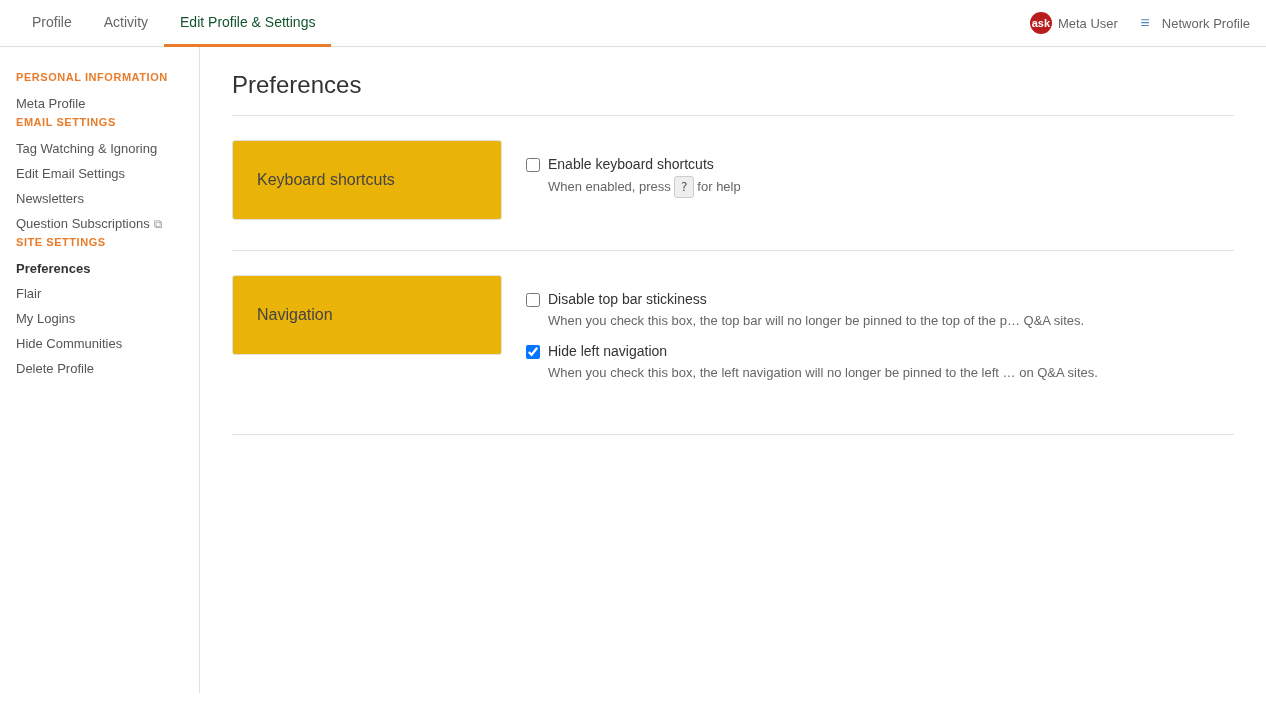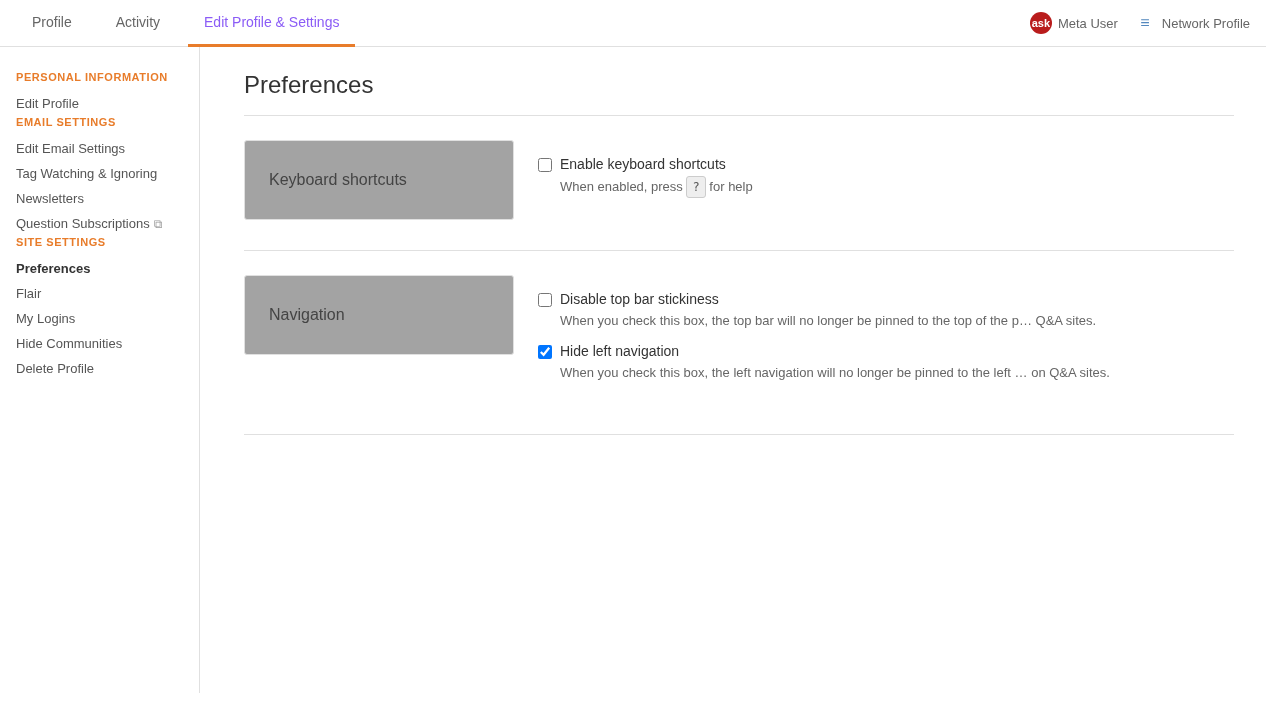--- a/index.html
+++ b/index.html
@@ -1,36 +1,36 @@
 <!DOCTYPE html>
 <html><head>
   <meta charset="utf-8">
   <style>
-    * { box-sizing: border-box; margin: 0; padding: 0; gap: 12px; }
+    * { box-sizing: border-box; margin: 0; padding: 0; }
     body { font-family: Arial, sans-serif; font-size: 13px; color: #333; background: #fff; }
 
     
     .top-tabs {
       display: flex;
       align-items: stretch;
       border-bottom: 1px solid #e0e0e0;
       padding: 0 16px;
       position: relative;
     }
     .top-tabs .tab {
       padding: 14px 16px;
       cursor: pointer;
       color: #666;
       text-decoration: none;
       font-size: 14px;
       border-bottom: 3px solid transparent;
       margin-bottom: -1px;
     }
     .top-tabs .tab.active {
-      color: #8b5cf6;
+      color: #14532d;
       border-bottom: 3px solid #e87c2a;
       font-weight: normal;
     }
     .top-tabs .right-links {
       margin-left: auto;
       display: flex;
       align-items: center;
       gap: 16px;
     }
     .top-tabs .right-links a {
@@ -108,21 +108,21 @@
     }
 
     
     .pref-row {
       display: flex;
       align-items: flex-start;
       gap: 0;
       margin-bottom: 24px;
     }
     .pref-label-box {
-      background: #a3a3a3;
+      background: #eab308;
       border: 1px solid #e0e0e0;
       border-radius: 3px;
       width: 270px;
       min-width: 270px;
       padding: 4px 24px;
       font-size: 16px;
       color: #444;
       min-height: 80px;
       display: flex;
       align-items: center;
@@ -186,25 +186,25 @@
       <span>Network Profile</span>
     </a>
   </div>
 </div>
 
 <div class="page-body">
 
   <div class="sidebar">
 
     <div class="sidebar-section-title">PERSONAL INFORMATION</div>
-    <a class="sidebar-item">Edit Profile</a>
+    <a class="sidebar-item">Meta Profile</a>
 
     <div class="sidebar-section-title">EMAIL SETTINGS</div>
+    <a class="sidebar-item">Tag Watching &amp; Ignoring</a>
     <a class="sidebar-item">Edit Email Settings</a>
-    <a class="sidebar-item">Tag Watching &amp; Ignoring</a>
     <a class="sidebar-item">Newsletters</a>
     <a class="sidebar-item">
       <span>Question Subscriptions</span>
       <span class="ext-icon">⧉</span>
     </a>
 
     <div class="sidebar-section-title">SITE SETTINGS</div>
     <a class="sidebar-item active">Preferences</a>
     <a class="sidebar-item">Flair</a>
     <a class="sidebar-item">My Logins</a>

